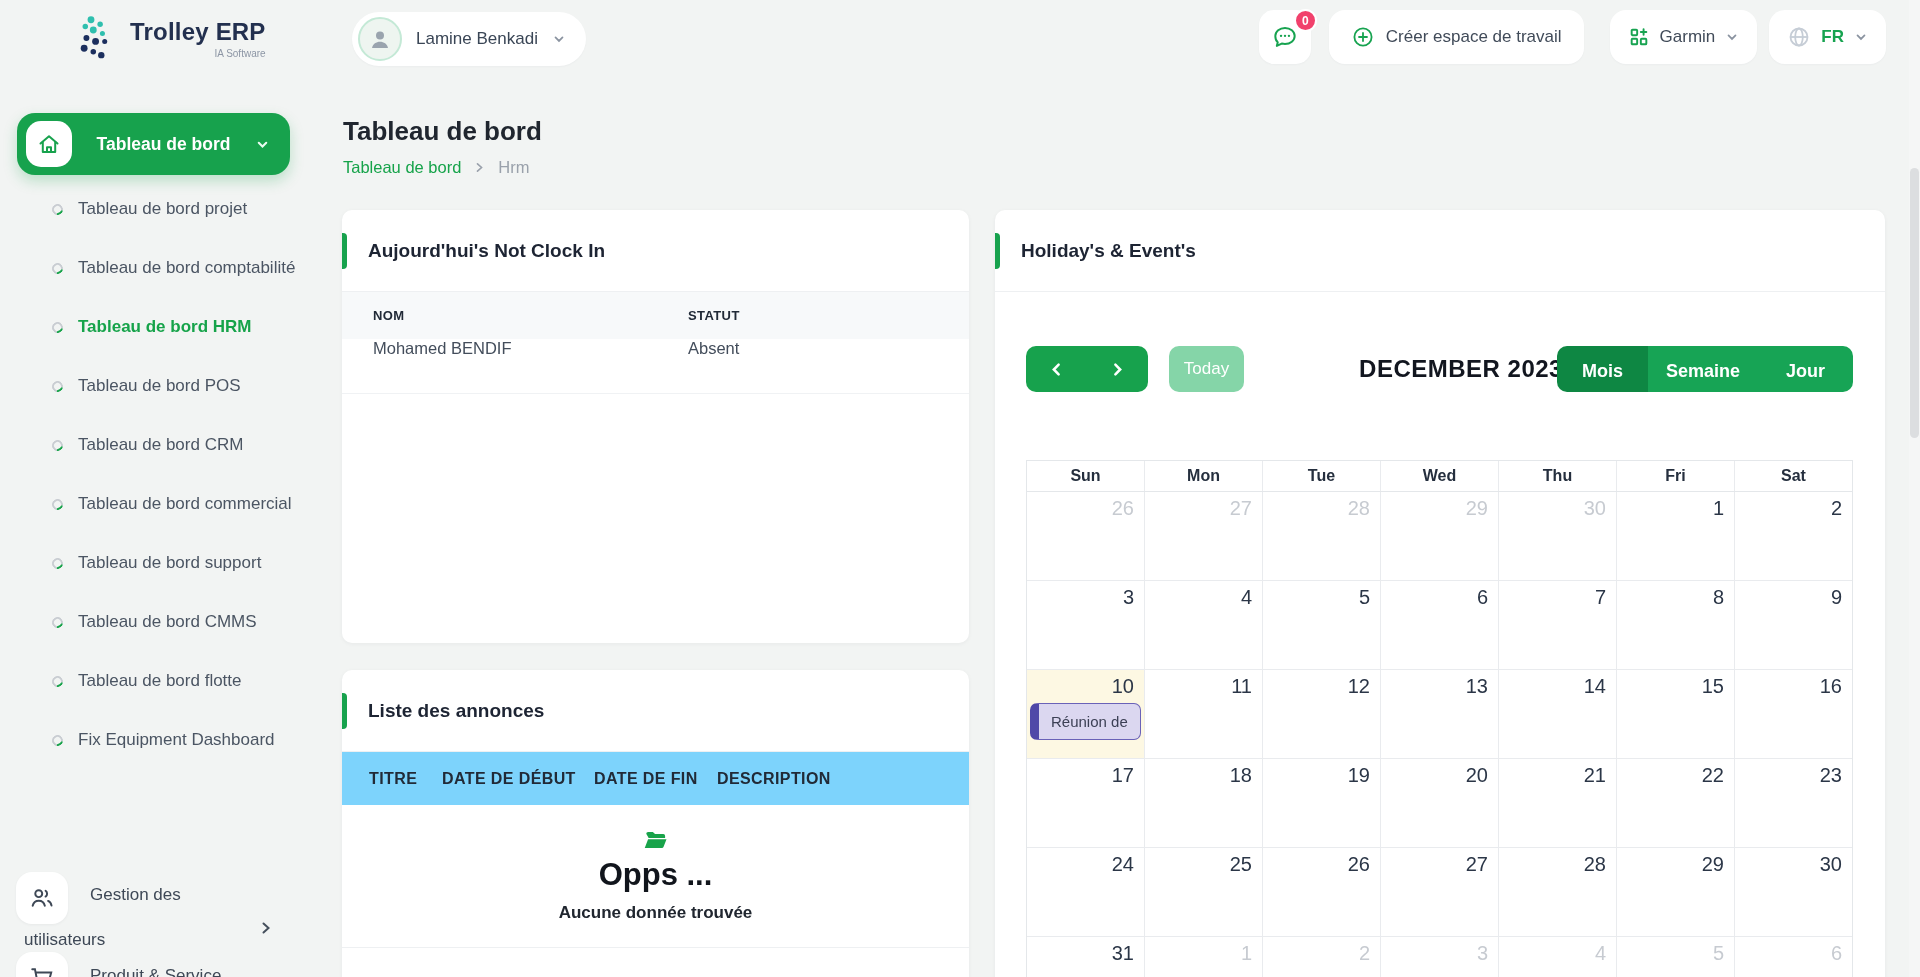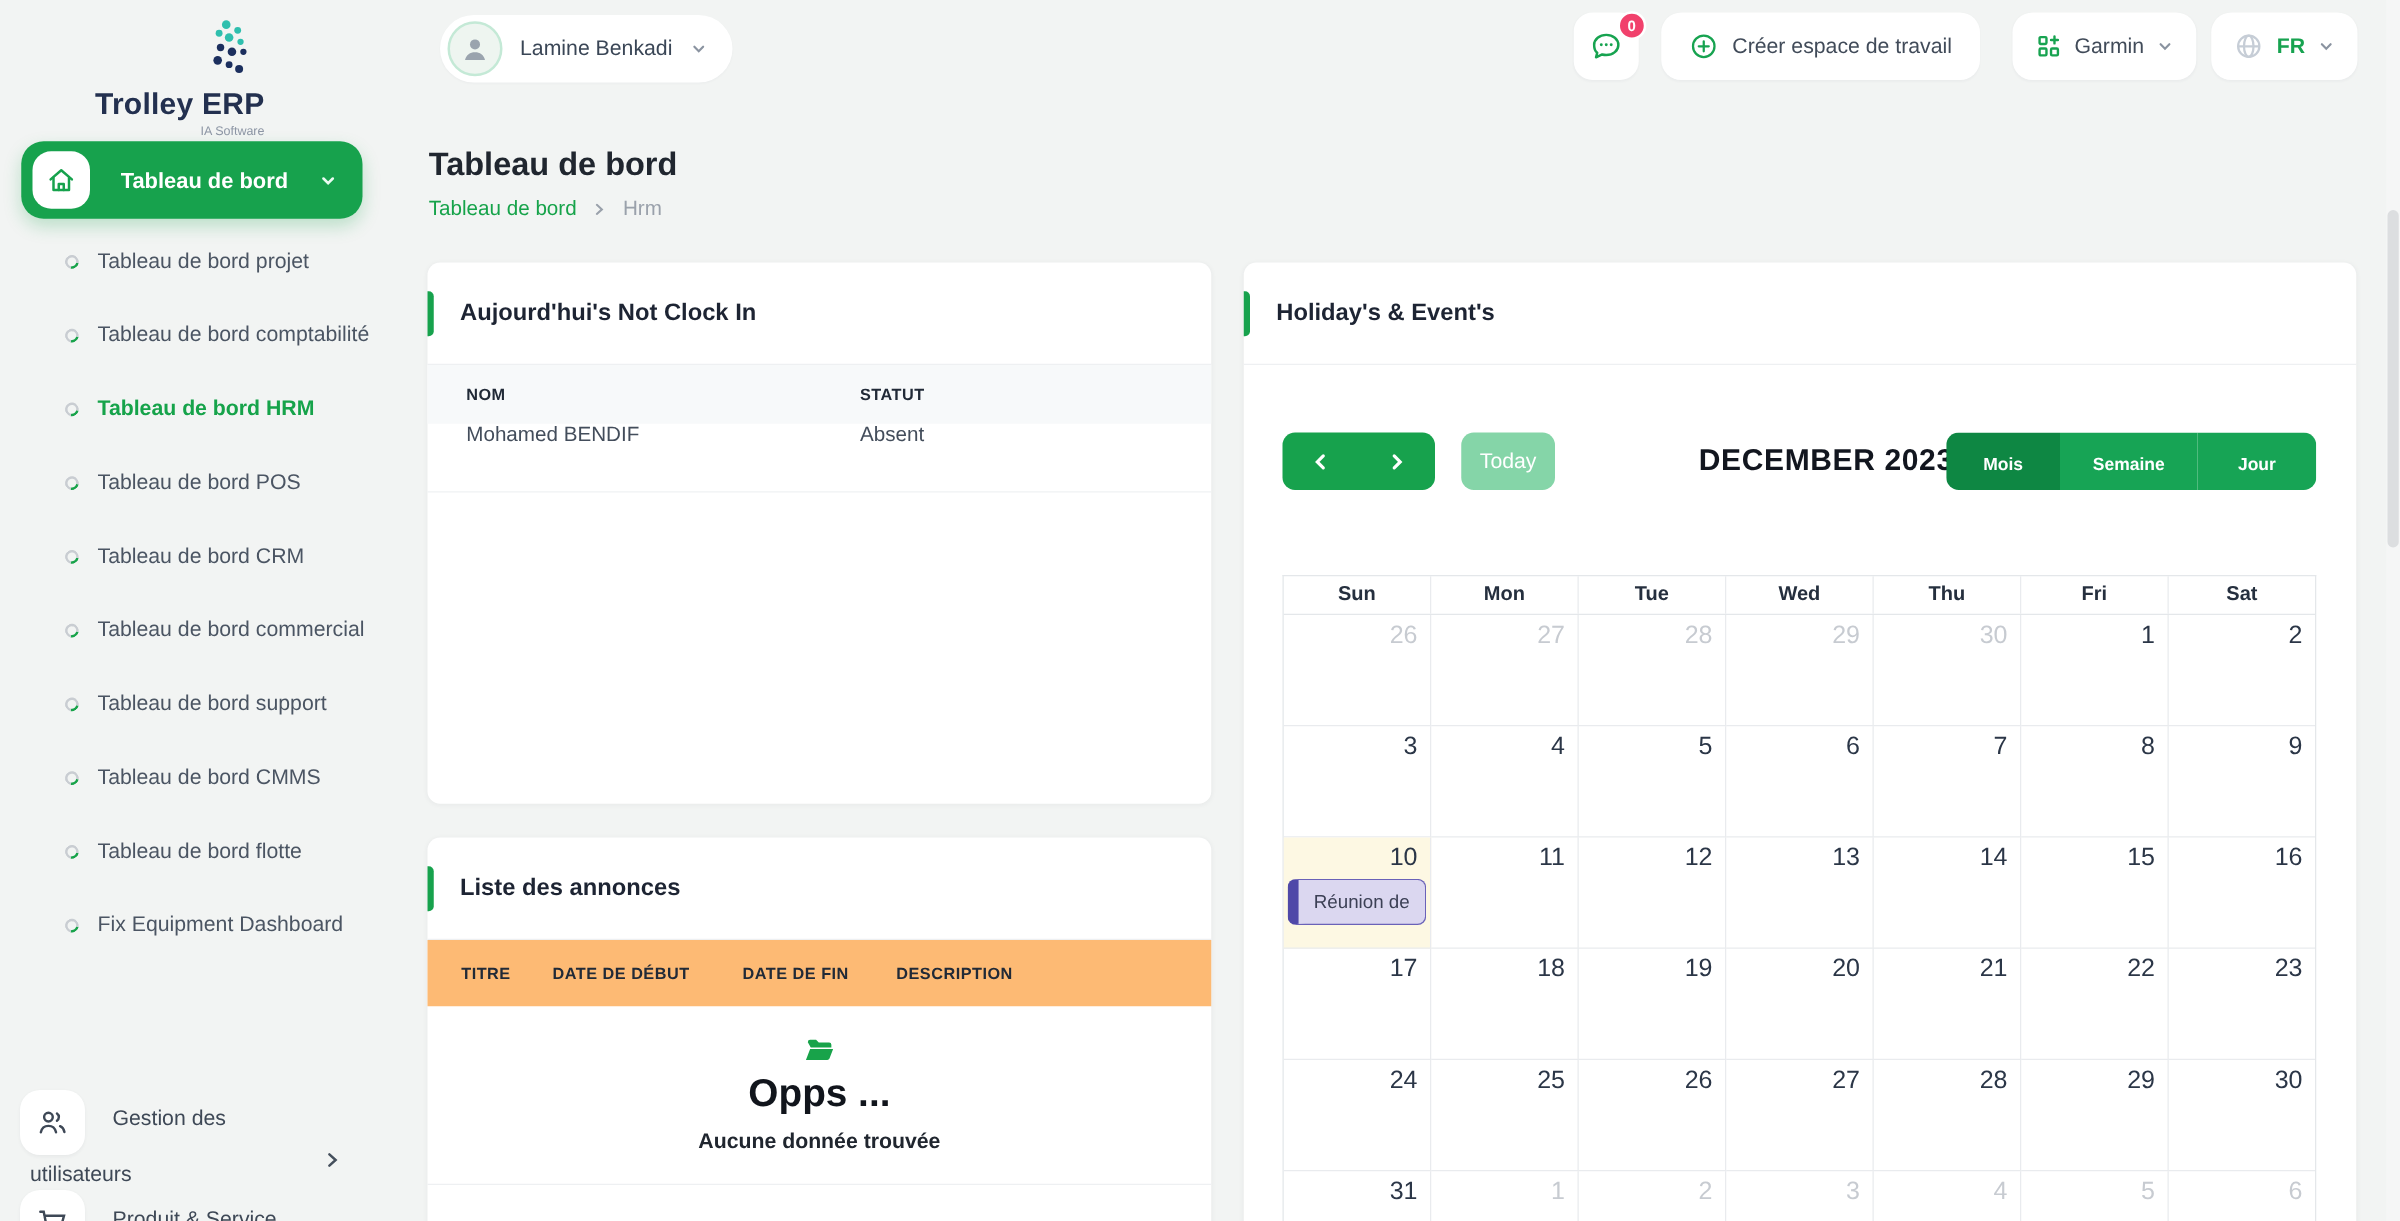--- a/index.html
+++ b/index.html
@@ -1,21 +1,21 @@
 <!DOCTYPE html>
 <html><head>
 <meta charset="utf-8">
 <style>
   * { margin:0; padding:0; box-sizing:border-box; }
   html,body { width:1920px; height:977px; overflow:hidden; }
   body { font-family:"Liberation Sans","DejaVu Sans",sans-serif; background:#f2f4f3; color:#3a4350; }
   .app { position:relative; width:1920px; height:977px; overflow:hidden; }
 
   
-  .logo { position:absolute; left:76px; top:14px; display:flex; align-items:flex-end; gap:8px;flex-direction:column; }
+  .logo { position:absolute; left:76px; top:14px; display:flex; align-items:center; gap:8px; }
   .logo svg { width:46px; height:48px; }
   .logo-text { display:flex; flex-direction:column; align-items:flex-end; }
   .logo-title { font-size:24px; font-weight:600; color:#23304f; letter-spacing:.2px; }
   .logo-sub { font-size:10px; color:#8d96a5; margin-top:2px; }
 
   .pill { background:#fff; border-radius:16px; height:54px; display:flex; align-items:center; box-shadow:0 1px 2px rgba(30,40,60,.03); }
   .user-pill { position:absolute; left:352px; top:12px; border-radius:28px; padding:5px 20px 5px 6px; gap:14px; }
   .avatar { width:44px; height:44px; border-radius:50%; background:#eef5f0; border:2px solid #c4e9d6; display:flex; align-items:center; justify-content:center; color:#9aa4ae; }
   .user-name { font-size:17px; color:#3a4656; }
   .chev { color:#8a93a0; display:flex; }
@@ -60,36 +60,36 @@
   .card-head:before { content:""; position:absolute; left:0; top:23px; width:5px; height:36px; background:#17a24d; border-radius:0 4px 4px 0; }
   .card-title { font-size:19px; font-weight:600; color:#1d2433; }
 
   #card-notclock { left:342px; top:210px; width:627px; height:433px; }
   .t-headrow { display:flex; background:#f7f9fa; height:47px; align-items:center; font-size:13px; font-weight:700; letter-spacing:.4px; color:#212a37; }
   .t-headrow .c1 { padding-left:31px; width:346px; }
   .t-row { display:flex; height:55px; align-items:flex-start; font-size:16.5px; color:#434d5b; border-bottom:1px solid #f0f2f4; }
   .t-row .c1 { padding-left:31px; width:346px; }
 
   #card-annonces { left:342px; top:670px; width:627px; height:430px; }
-  .a-headrow { display:grid; grid-template-columns:73px 152px 123px auto; padding-left:27px; background:#fdba74; height:53px; align-items:center; font-size:13px; font-weight:700; letter-spacing:.4px; color:#212a37; }
+  .a-headrow { display:grid; grid-template-columns:73px 152px 123px auto; padding-left:27px; background:#7dd3fc; height:53px; align-items:center; font-size:16px; font-weight:700; letter-spacing:.4px; color:#212a37; }
   .empty-state { display:flex; flex-direction:column; align-items:center; padding-top:22px; }
   .empty-state .folder { color:#18a34a; }
   .empty-title { font-size:31px; font-weight:800; color:#11151c; margin-top:4px; }
   .empty-sub { font-size:17px; font-weight:600; color:#20262f; margin-top:10px; }
   .empty-divider { margin-top:24px; width:100%; border-top:1px solid #eef0f2; }
 
   
   #card-calendar { left:995px; top:210px; width:890px; height:950px; }
   .cal-toolbar { position:absolute; left:31px; right:32px; top:136px; height:46px; }
   .nav-group { position:absolute; left:0; top:0; width:122px; height:46px; background:#17a24d; border-radius:10px; display:flex; }
   .nav-btn { flex:1; display:flex; align-items:center; justify-content:center; color:#fff; cursor:pointer; }
   .today-btn { position:absolute; left:143px; top:0; width:75px; height:46px; background:#85d5a8; border-radius:10px; color:#fff; font-size:17px; display:flex; align-items:center; justify-content:center; cursor:default; }
   .month-title { position:absolute; left:240px; width:390px; top:0; height:46px; display:flex; align-items:center; justify-content:center; font-size:24px; font-weight:700; color:#12161f; letter-spacing:.5px; }
   .view-group { position:absolute; right:0; top:0; height:46px; display:flex; border-radius:10px; overflow:hidden; }
-  .view-btn { height:50px; display:flex; align-items:center; justify-content:center; color:#fff; font-size:14px; font-weight:600; background:#17a455; cursor:pointer; }
+  .view-btn { height:50px; display:flex; align-items:center; justify-content:center; color:#fff; font-size:18px; font-weight:600; background:#17a455; cursor:pointer; }
   .view-btn.v0 { width:91px; }
   .view-btn.v1 { width:110px; }
   .view-btn.v2 { width:95px; }
   .view-btn.active { background:#0e8743; }
 
   .cal-grid { position:absolute; left:31px; top:250px; width:827px; border:1px solid #e4e7ea; border-bottom:none; }
   .cal-dayhead { display:flex; border-bottom:1px solid #e4e7ea; }
   .cal-dayhead > div { flex:1; height:30px; display:flex; align-items:center; justify-content:center; font-size:16px; font-weight:700; color:#252f3e; border-right:1px solid #e9ebee; }
   .cal-dayhead > div:last-child { border-right:none; }
   .cal-row { display:flex; }

